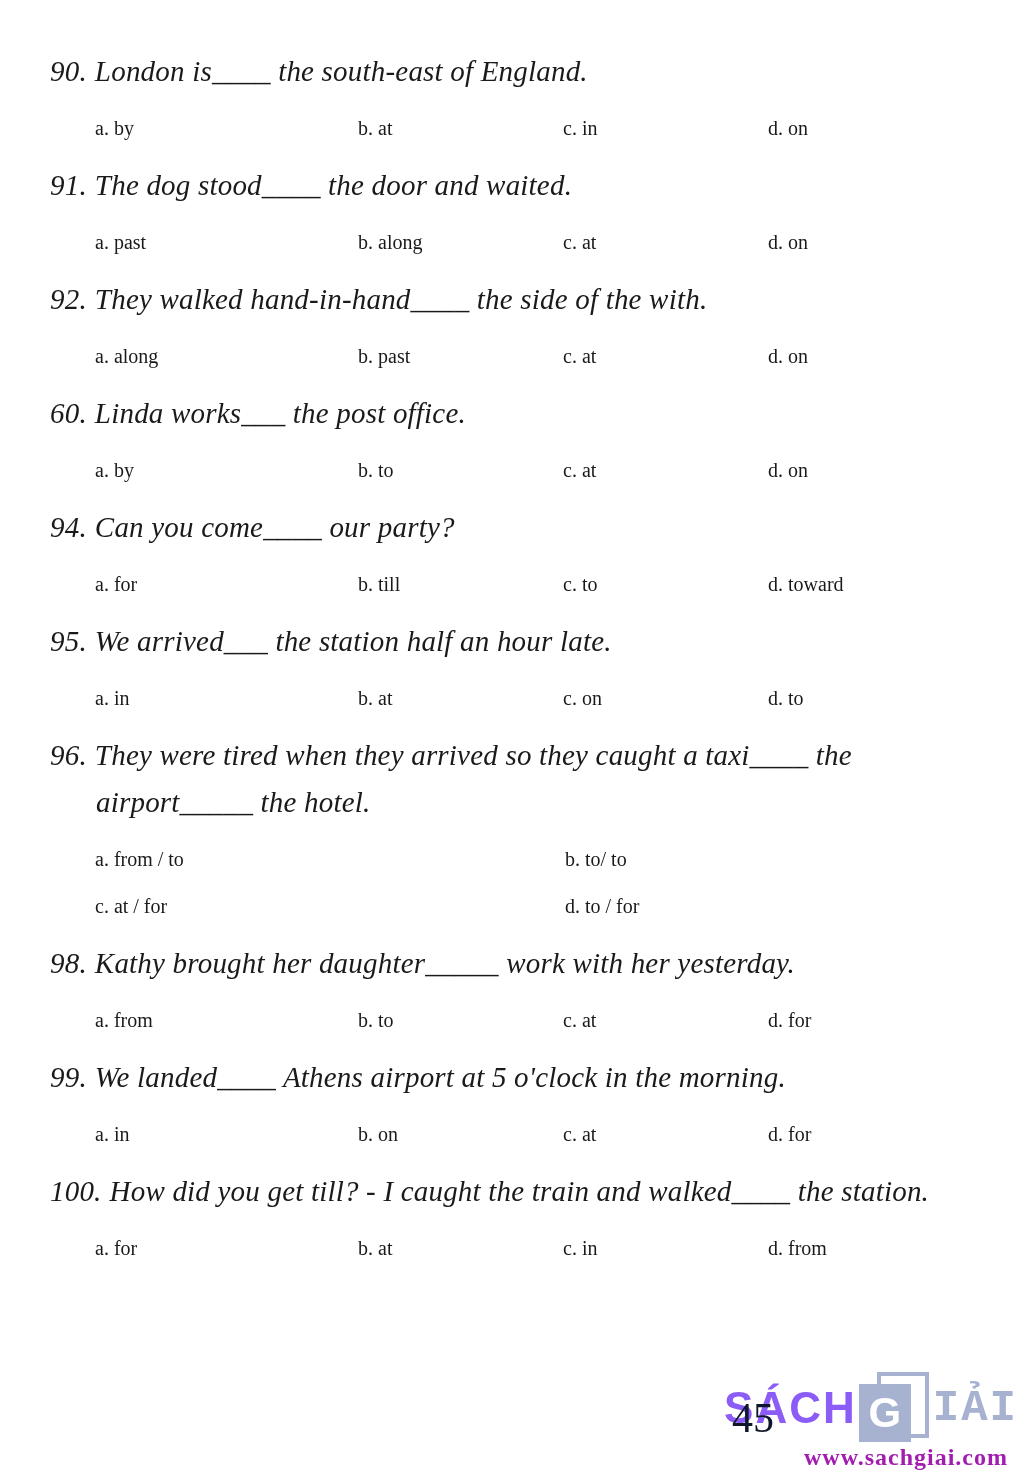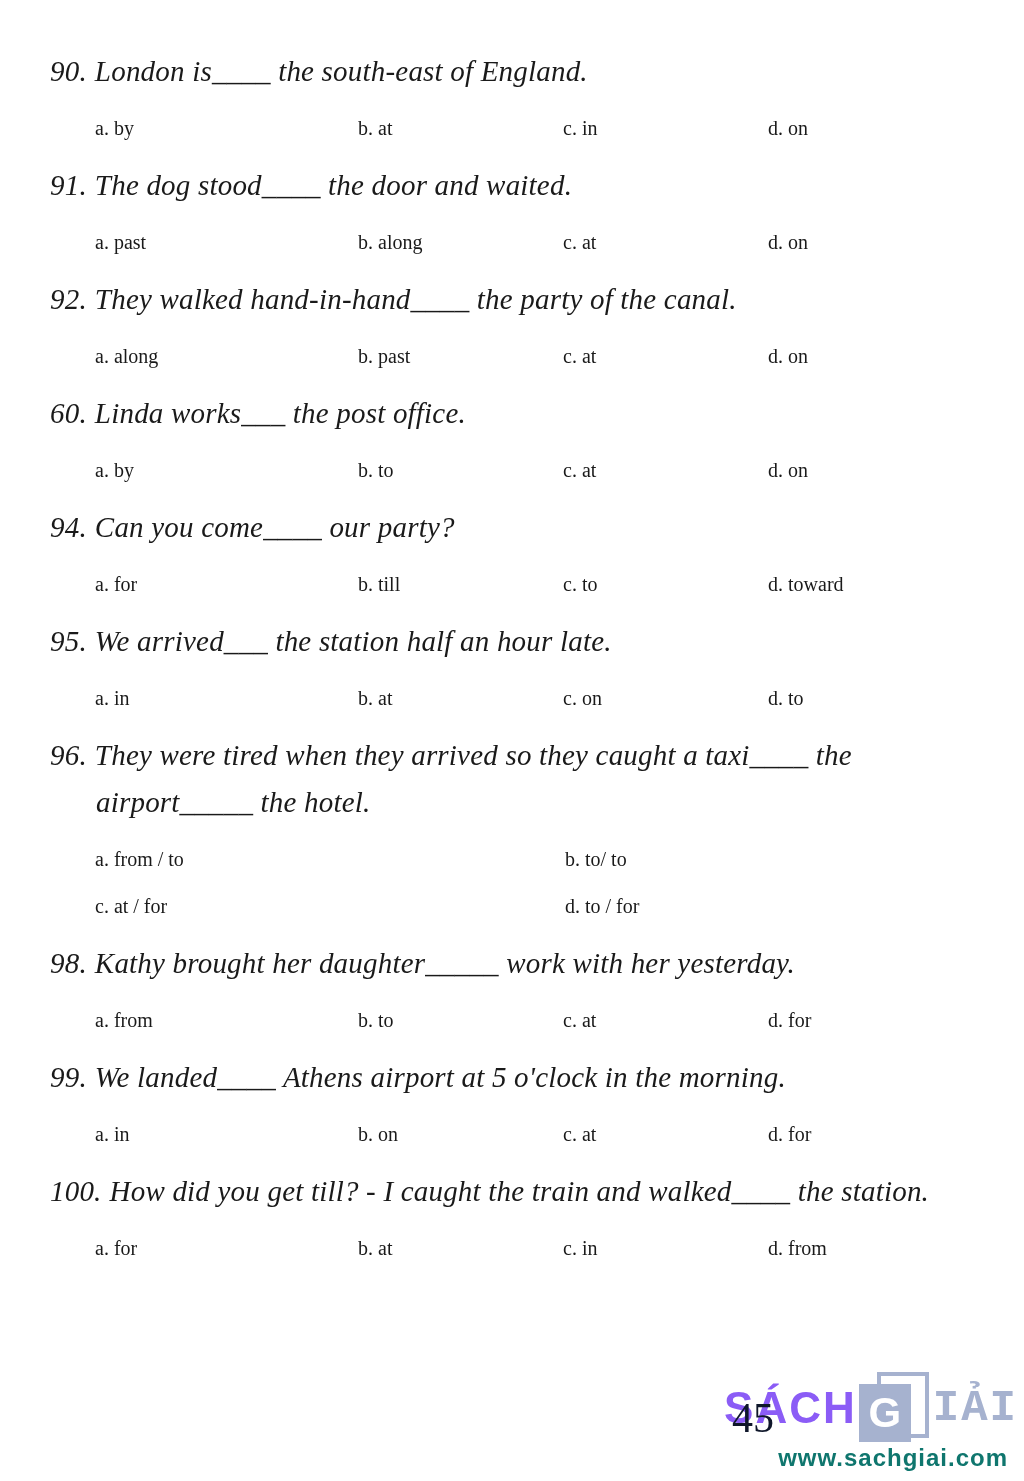--- a/index.html
+++ b/index.html
@@ -136,21 +136,21 @@
       <p class="q-text"><span class="q-number">91.</span><span>The dog stood____ the door and waited.</span></p>
     </div>
     <div class="options">
       <span class="option">a. past</span>
       <span class="option">b. along</span>
       <span class="option">c. at</span>
       <span class="option">d. on</span>
     </div>
 
     <div class="question">
-      <p class="q-text"><span class="q-number">92.</span><span>They walked hand-in-hand____ the party of the canal.</span></p>
+      <p class="q-text"><span class="q-number">92.</span><span>They walked hand-in-hand____ the side of the with.</span></p>
     </div>
     <div class="options">
       <span class="option">a. along</span>
       <span class="option">b. past</span>
       <span class="option">c. at</span>
       <span class="option">d. on</span>
     </div>
 
     <div class="question">
       <p class="q-text"><span class="q-number">60.</span><span>Linda works___ the post office.</span></p>
@@ -227,15 +227,15 @@
   <div class="footer-mark">
     <div class="brand-row">
       <span class="brand-text wm-color" style="color: #8b5cf6;">SÁCH</span>
       <span class="wm-logo">
         <span class="back-page wm-border" style="border-color: rgb(166, 178, 207);"></span>
         <span class="front-page wm-bg" style="background: rgb(166, 178, 207);">G</span>
       </span>
       <span class="brand-text wm-color" style="color: rgb(166, 178, 207); font-family: Liberation Mono, monospace;">IẢI</span>
     </div>
     <span class="page-number">45</span>
-    <span class="wm-url wm-color" style="color: #0f766e;">www.sachgiai.com</span>
+    <span class="wm-url wm-color" style="color: #a21caf; font-family: Liberation Serif, serif;">www.sachgiai.com</span>
   </div>
 </div>
 
 </body></html>

